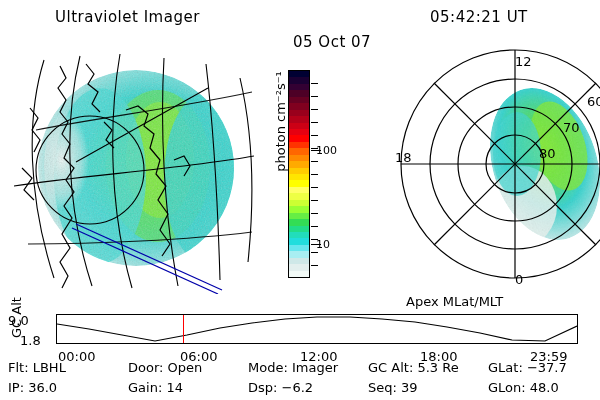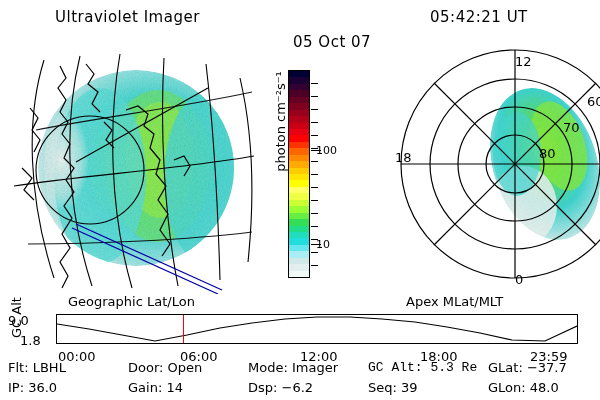--- a/index.html
+++ b/index.html
@@ -235,21 +235,20 @@
         <div class="dial-lab" style="left: 4px; top: 104px;">18</div>
         <div class="dial-lab" style="left: 232px; top: 104px;">6</div>
         <div class="dial-lab" style="left: 124px; top: 226px;">0</div>
         <div class="dial-lab" style="left: 196px; top: 48px;">60</div>
         <div class="dial-lab" style="left: 172px; top: 74px;">70</div>
         <div class="dial-lab" style="left: 148px; top: 100px;">80</div>
       </div>
   </div>
 
   <div class="abs" id="strip-panel">
-    <div class="panel-cap" style="left:68px;">Geographic Lat/Lon</div>
     <div class="panel-cap" style="left:406px;">Apex MLat/MLT</div>
 
     <div id="gcalt-rot">GC Alt</div>
     <div class="strip-ytick" style="left:8px;top:24px;">9.0</div>
     <div class="strip-ytick" style="left:20px;top:44px;">1.8</div>
 
     <div id="strip-box">
       <svg width="520" height="28" viewBox="0 0 520 28" preserveAspectRatio="none">
         <polyline fill="none" stroke="#000000" stroke-width="1.2" points="0,9 32,14 65,20 98,26 130,20 163,13 195,8 228,4 260,2 293,2 325,4 358,7 390,12 423,18 455,25 488,26 520,11"></polyline>
       </svg>
@@ -263,21 +262,21 @@
         <div class="strip-xtick" style="left: 420px;">18:00</div>
         <div class="strip-xtick" style="left: 530px;">23:59</div>
       </div>
   </div>
 
   <div class="abs" id="footer">
     <div id="foot-row1">
         <div class="foot-cell" style="left: 8px; top: 4px;">Flt: LBHL</div>
         <div class="foot-cell" style="left: 128px; top: 4px;">Door: Open</div>
         <div class="foot-cell" style="left: 248px; top: 4px;">Mode: Imager</div>
-        <div class="foot-cell" style="left: 368px; top: 4px; font-family: Liberation Mono, monospace;">GC Alt: 5.3 Re</div>
+        <div class="foot-cell" style="left: 368px; top: 4px;">GC Alt: 5.3 Re</div>
         <div class="foot-cell" style="left: 488px; top: 4px;">GLat: −37.7</div>
       </div>
     <div id="foot-row2">
         <div class="foot-cell" style="left: 8px; top: 24px;">IP: 36.0</div>
         <div class="foot-cell" style="left: 128px; top: 24px;">Gain: 14</div>
         <div class="foot-cell" style="left: 248px; top: 24px;">Dsp: −6.2</div>
         <div class="foot-cell" style="left: 368px; top: 24px;">Seq: 39</div>
         <div class="foot-cell" style="left: 488px; top: 24px;">GLon: 48.0</div>
       </div>
   </div>

